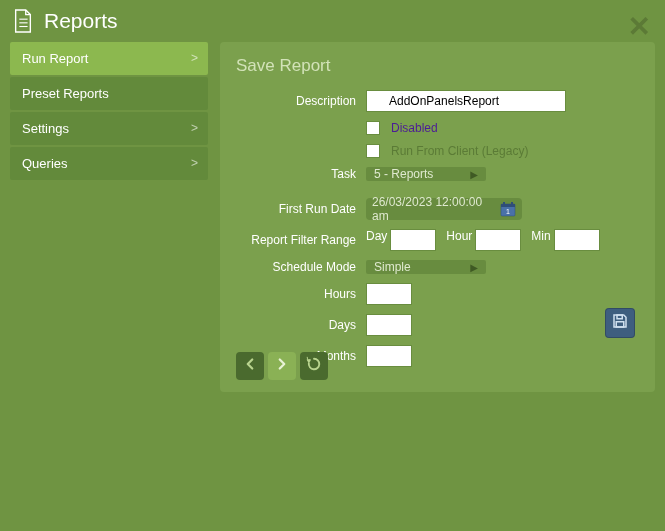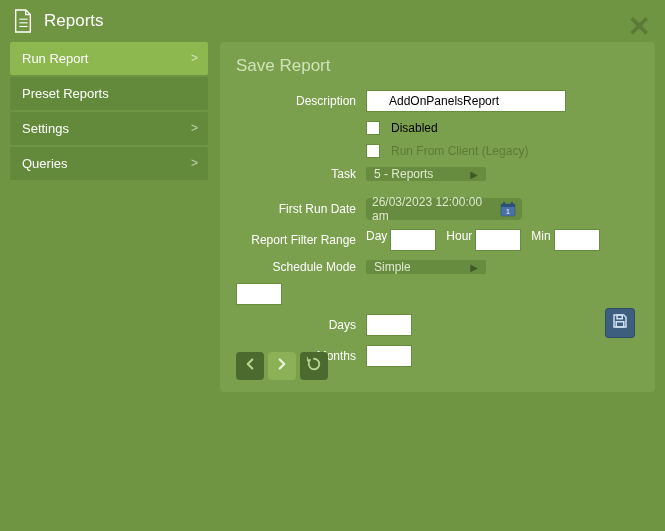--- a/index.html
+++ b/index.html
@@ -1,35 +1,35 @@
 <!DOCTYPE html>
 <html><head>
 <meta charset="utf-8">
 <style>
   * { box-sizing: border-box; margin: 0; padding: 0; font-family: Arial, sans-serif; }
   body { background: #6f9442; width: 665px; height: 531px; position: relative; overflow: hidden; }
   .header { display: flex; align-items: center; padding: 8px 12px; position: relative; }
   .header .doc-icon { width: 22px; height: 26px; margin-right: 10px; }
-  .header .title { color: #fff; font-size: 17px; font-weight: 400; }
+  .header .title { color: #fff; font-size: 21px; font-weight: 400; }
   .close { position: absolute; right: 14px; top: 10px; font-size: 28px; color: #5c7a36; cursor: pointer; font-weight: bold; }
   .body { display: flex; padding: 0 10px 10px 10px; gap: 12px; }
   .sidebar { width: 198px; display: flex; flex-direction: column; gap: 2px; }
   .sidebar-item { background: #638a3b; color: #fff; font-size: 13px; padding: 9px 12px; cursor: pointer; position: relative; border-radius: 2px; }
   .sidebar-item.active { background: #8cb84f; }
   .sidebar-item .chev { position: absolute; right: 10px; top: 9px; color: rgba(255,255,255,0.6); font-size: 12px; }
   .main { flex: 1; background: #7ba04d; border-radius: 4px; padding: 14px 16px 16px 16px; position: relative; }
   .section-title { color: #d2e2b8; font-size: 17px; font-weight: 400; margin-bottom: 14px; }
   .form-row { display: flex; align-items: center; margin-bottom: 9px; }
   .form-row .label { width: 130px; text-align: right; color: #fff; font-size: 12px; padding-right: 10px; }
   .form-row .ctl { flex: 1; display: flex; align-items: center; gap: 6px; }
   input[type=text].txt { background: #fff; border: 1px solid #698d3f; font-size: 12px; padding: 3px 22px; height: 22px; }
   input.wide { width: 200px; }
   input.num { width: 42px; }
   .chk { width: 14px; height: 14px; background: #fff; border: 1px solid #698d3f; display: inline-block; }
-  .chk-label { color: #000000; font-size: 12px; margin-left: 5px; }
+  .chk-label { color: #4c1d95; font-size: 12px; margin-left: 5px; }
   .chk-label.muted { color: #5b7b36; }
   .dropdown { background: #688c3f; color: #dfe9cf; font-size: 12px; padding: 4px 8px; height: 14px; width: 120px; display: flex; align-items: center; justify-content: space-between; cursor: pointer; border-radius: 2px; }
   .dropdown .arr { font-size: 10px; color: #3f5a24; }
   .datebox { background: #688c3f; color: #dfe9cf; font-size: 12px; padding: 3px 6px; height: 22px; width: 156px; display: flex; align-items: center; justify-content: space-between; border-radius: 4px; }
   .cal-icon { width: 16px; height: 16px; }
   .triple { display: flex; gap: 10px; }
   .subcol { display: flex; flex-direction: row; gap: 3px; }
   .subcol .sublabel { color: #fff; font-size: 12px; }
   .save-btn { position: absolute; right: 20px; bottom: 54px; width: 30px; height: 30px; background: #3e5e7f; border-radius: 4px; display: flex; align-items: center; justify-content: center; cursor: pointer; box-shadow: inset 0 0 0 1px rgba(0,0,0,0.2); }
   .nav-btns { position: absolute; left: 16px; bottom: 12px; display: flex; gap: 4px; }
@@ -154,20 +154,21 @@
       <div class="ctl">
         <div class="dropdown">
           <span>Simple</span>
           <span class="arr">▶</span>
         </div>
       </div>
     </div>
 
 
     <div class="form-row">
+      <div class="label">Hours</div>
       <div class="ctl">
         <input type="text" class="txt num" value="0" style="">
       </div>
     </div>
 
     <div class="form-row">
       <div class="label">Days</div>
       <div class="ctl">
         <input type="text" class="txt num" value="1" style="">
       </div>

